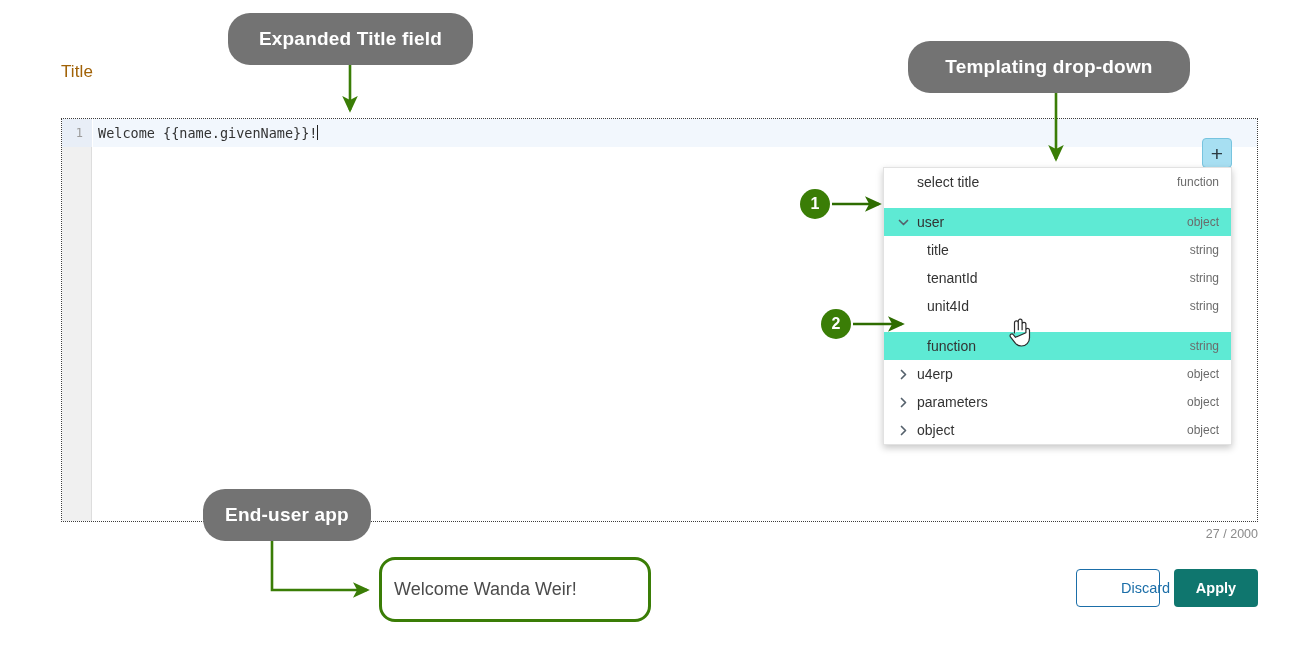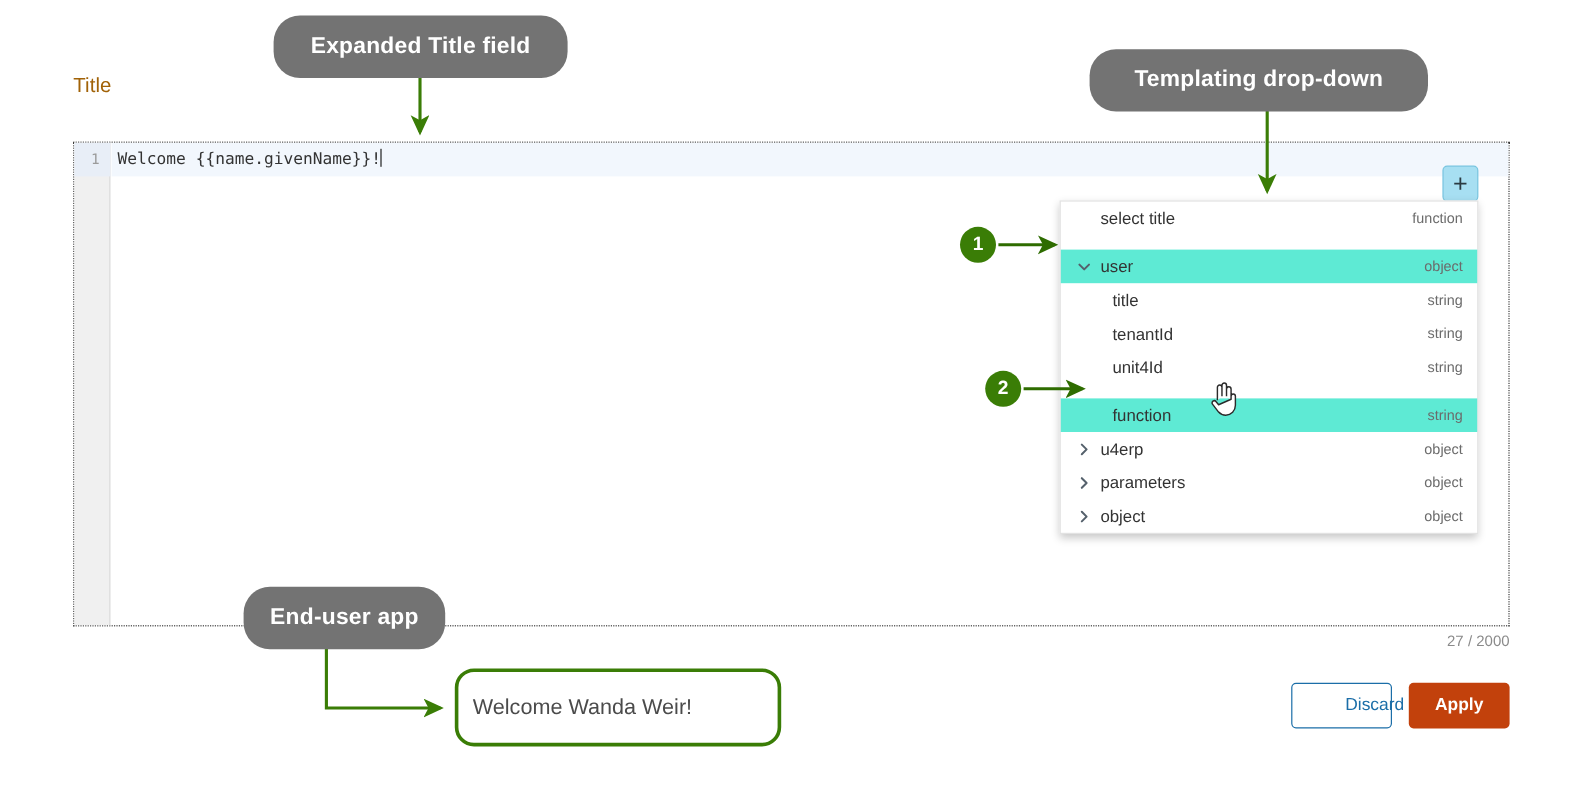--- a/index.html
+++ b/index.html
@@ -192,21 +192,21 @@
     padding-left: 44px;
   }
   #apply-button {
     position: absolute;
     left: 1174px;
     top: 569px;
     width: 84px;
     height: 38px;
     border: none;
     border-radius: 4px;
-    background: #c2410c;
+    background: #0f766e;
     color: #ffffff;
     font-size: 14.5px;
     font-weight: bold;
     font-family: "Liberation Sans", sans-serif;
     cursor: pointer;
   }
 
   
   #enduser-box {
     position: absolute;

